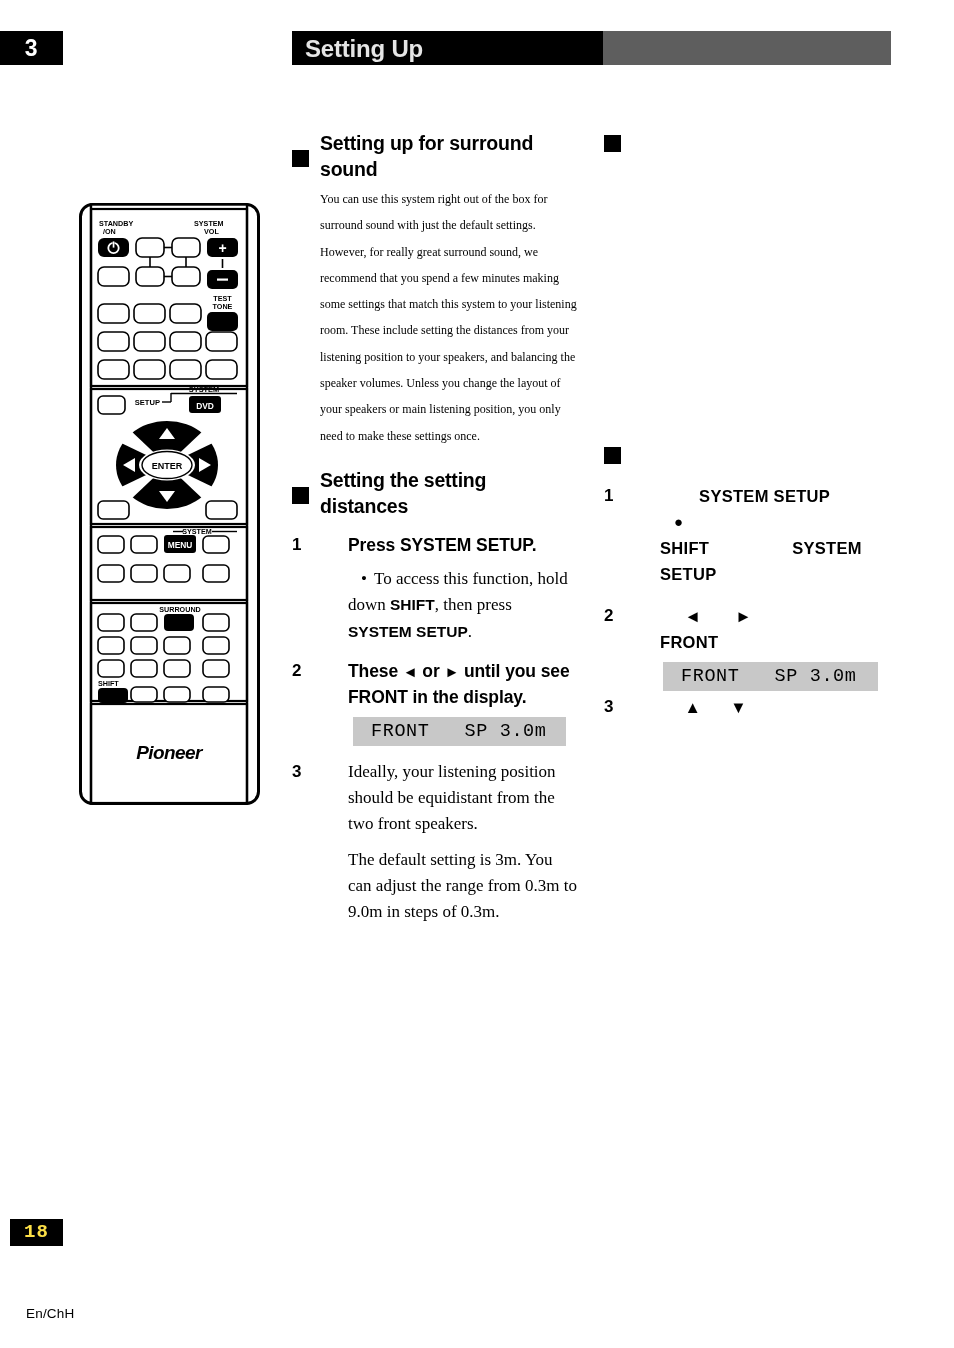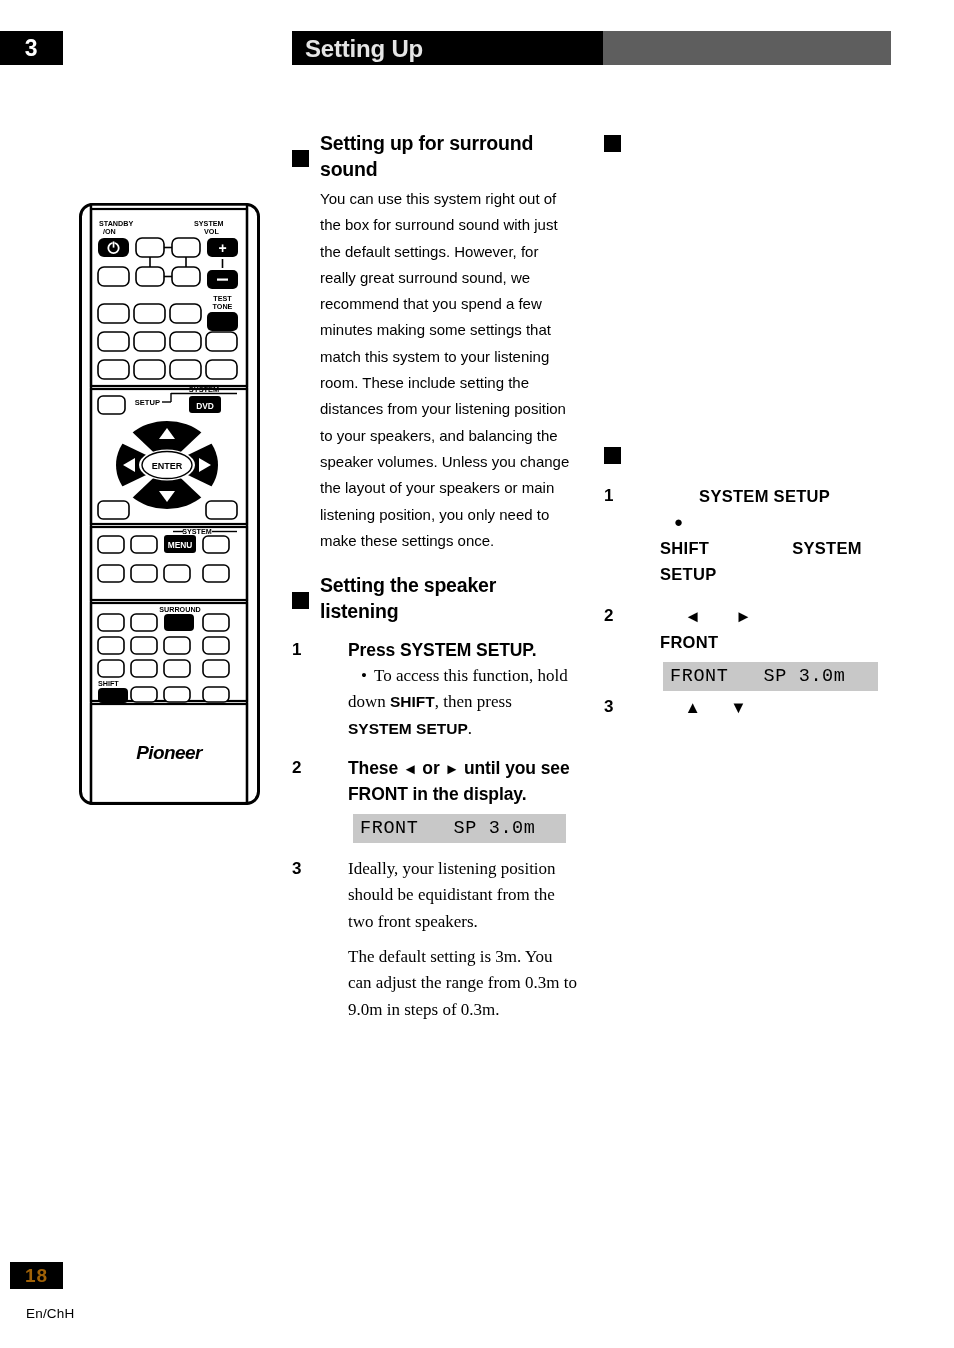--- a/index.html
+++ b/index.html
@@ -78,22 +78,22 @@
     font-family: "Liberation Sans", sans-serif;
     font-weight: bold;
     font-size: 19.5px;
     line-height: 26px;
     letter-spacing: -0.2px;
     margin-left: 11px;
   }
   .sq-heading.empty .sq-title { min-height: 1px; }
 
   .body-p {
-    font-family: Liberation Sans, sans-serif;
-    font-size: 15px;
+    font-family: Liberation Serif, serif;
+    font-size: 12px;
     line-height: 26.3px;
     margin: 0 0 0 0;
     text-align: left;
   }
 
   .step {
     position: relative;
     margin-top: 13px;
     padding-left: 28px;
   }
@@ -110,21 +110,21 @@
     font-family: "Liberation Sans", sans-serif;
     font-weight: bold;
     font-size: 17.5px;
     line-height: 26px;
     letter-spacing: -0.1px;
   }
   .step-body {
     font-family: "Liberation Serif", serif;
     font-size: 17px;
     line-height: 26.3px;
-    margin-top: 0px;
+    margin-top: 8px;
   }
   .step-body .b {
     font-family: "Liberation Sans", sans-serif;
     font-weight: bold;
     font-size: 15.5px;
   }
   .bullet-line { text-indent: 0; }
   .bullet-dot {
     font-family: "Liberation Serif", serif;
     font-size: 17px;
@@ -136,21 +136,21 @@
   .arrow { font-size: 15px; line-height: 1; }
 
   
   .lcd {
     background: #c8c8c8;
     height: 29px;
     line-height: 29px;
     font-family: "Liberation Mono", monospace;
     font-size: 18.5px;
     letter-spacing: 0.6px;
-    padding-left: 7px;
+    padding-left: 18px;
     margin-top: 7px;
     margin-bottom: 3px;
     box-sizing: border-box;
     white-space: pre;
   }
   #col-left  .lcd { width: 213px; margin-left: 5px; }
   #col-right .lcd { width: 215px; margin-left: 3px; }
 
   .rt-line {
     font-family: "Liberation Sans", sans-serif;
@@ -162,25 +162,25 @@
   }
   .rt-dot {
     font-size: 15px;
     line-height: 26px;
     padding-left: 14px;
   }
 
   
   .footer-page-box {
     position: absolute;
-    left: 10px; top: 1262px;
+    left: 10px; top: 1219px;
     width: 53px; height: 27px;
     background: #000000;
-    color: #a16207;
-    font-family: Liberation Sans, sans-serif;
+    color: #fde047;
+    font-family: Liberation Mono, monospace;
     font-weight: bold;
     font-size: 19px;
     line-height: 27px;
     text-align: center;
     letter-spacing: 1px;
   }
   .footer-lang {
     position: absolute;
     left: 26px; top: 1306px;
     font-family: "Liberation Sans", sans-serif;
@@ -337,21 +337,21 @@
 <div class="col" id="col-left">
 
   <div class="sq-heading">
     <span class="sq-mark"></span>
     <span class="sq-title">Setting up for surround sound</span>
   </div>
   <p class="body-p">You can use this system right out of the box for surround sound with just the default settings. However, for really great surround sound, we recommend that you spend a few minutes making some settings that match this system to your listening room. These include setting the distances from your listening position to your speakers, and balancing the speaker volumes. Unless you change the layout of your speakers or main listening position, you only need to make these settings once.</p>
 
   <div class="sq-heading" style="margin-top:18px;">
     <span class="sq-mark"></span>
-    <span class="sq-title">Setting the speaker listening</span>
+    <span class="sq-title">Setting the setting distances</span>
   </div>
 
   <div class="step">
     <span class="step-num">1</span>
     <div class="step-head">Press SYSTEM SETUP.</div>
     <div class="step-body bullet-line">
       <span class="bullet-dot">•</span><span>To access this function, hold down </span><span class="b">SHIFT</span><span>, then press </span><span class="b">SYSTEM SETUP</span><span>.</span>
     </div>
   </div>
 

